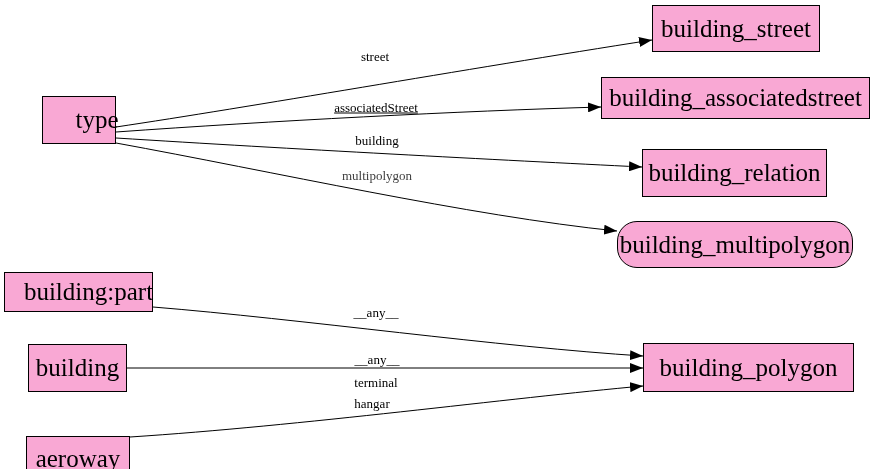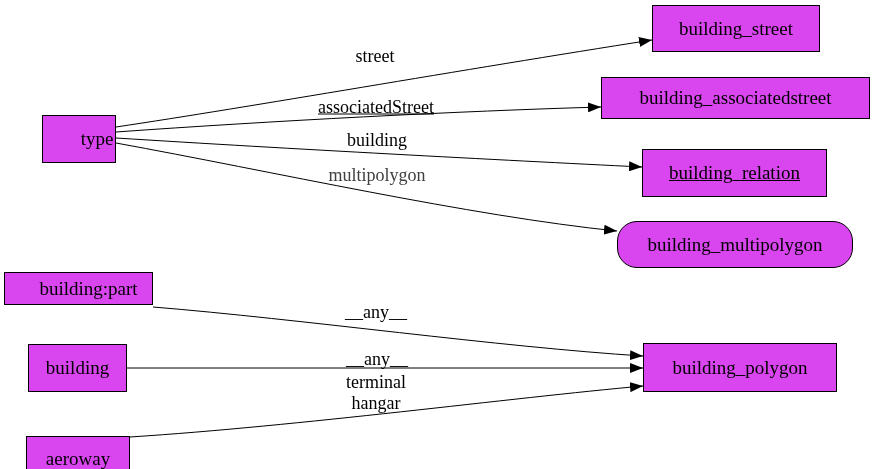--- a/index.html
+++ b/index.html
@@ -19,36 +19,36 @@
     position: absolute;
     left: 0;
     top: 0;
     width: 875px;
     height: 469px;
   }
   .node {
     position: absolute;
     box-sizing: border-box;
     border: 1px solid #000000;
-    background: #d946ef;
+    background: #f9a8d4;
     display: flex;
     align-items: center;
     justify-content: center;
-    font-size: 19px;
+    font-size: 25px;
     color: #000000;
     white-space: nowrap;
   }
   .edge-label {
     position: absolute;
     transform: translate(-50%, -50%);
-    font-size: 18px;
+    font-size: 13px;
     line-height: 21px;
     color: #000000;
     white-space: pre-line;
-    text-align: center;
+    text-align: left;
   }
 </style>
 </head>
 <body>
 
 <div class="canvas">
   <svg class="edge-layer" id="edge-layer" width="875" height="469" viewBox="0 0 875 469" xmlns="http://www.w3.org/2000/svg">
     <defs>
       <marker id="arrowhead" viewBox="0 0 13 10" refX="13" refY="5" markerWidth="13" markerHeight="10" orient="auto">
         <path d="M0,0 L13,5 L0,10 z" fill="#000000"></path>
@@ -58,29 +58,29 @@
         <path d="M116,127 C250,107 460,70 652,40" fill="none" stroke="#000000" stroke-width="1" marker-end="url(#arrowhead)"></path>
         <path d="M116,132 C270,121 460,111 601,107" fill="none" stroke="#000000" stroke-width="1" marker-end="url(#arrowhead)"></path>
         <path d="M116,138 C290,149 500,160 642,167" fill="none" stroke="#000000" stroke-width="1" marker-end="url(#arrowhead)"></path>
         <path d="M116,143 C270,171 470,216 617,231" fill="none" stroke="#000000" stroke-width="1" marker-end="url(#arrowhead)"></path>
         <path d="M153,307 C300,319 500,347 643,356" fill="none" stroke="#000000" stroke-width="1" marker-end="url(#arrowhead)"></path>
         <path d="M127,368 L643,368" fill="none" stroke="#000000" stroke-width="1" marker-end="url(#arrowhead)"></path>
         <path d="M130,437 C300,426 510,398 643,386" fill="none" stroke="#000000" stroke-width="1" marker-end="url(#arrowhead)"></path>
       </g>
   </svg>
   <div id="node-layer">
-      <div class="node" style="left: 42px; top: 115px; width: 74px; height: 48px; border-color: rgb(0, 0, 0); color: rgb(0, 0, 0); padding-left: 36px;">type</div>
+      <div class="node" style="left: 42px; top: 96px; width: 74px; height: 48px; border-color: rgb(0, 0, 0); color: rgb(0, 0, 0); padding-left: 36px;">type</div>
       <div class="node" style="left: 652px; top: 5px; width: 168px; height: 47px; border-color: rgb(0, 0, 0); color: rgb(0, 0, 0);">building_street</div>
       <div class="node" style="left: 601px; top: 77px; width: 269px; height: 42px; border-color: rgb(0, 0, 0); color: rgb(0, 0, 0);">building_associatedstreet</div>
-      <div class="node" style="left: 642px; top: 149px; width: 185px; height: 48px; border-color: rgb(0, 0, 0); color: rgb(0, 0, 0); text-decoration: underline;">building_relation</div>
+      <div class="node" style="left: 642px; top: 149px; width: 185px; height: 48px; border-color: rgb(0, 0, 0); color: rgb(0, 0, 0);">building_relation</div>
       <div class="node" style="left: 617px; top: 221px; width: 236px; height: 47px; border-color: rgb(0, 0, 0); color: rgb(0, 0, 0); border-radius: 20px;">building_multipolygon</div>
-      <div class="node" style="left: 4px; top: 272px; width: 149px; height: 33px; border-color: rgb(0, 0, 0); color: rgb(0, 0, 0); padding-left: 20px;">building:part</div>
+      <div class="node" style="left: 4px; top: 272px; width: 149px; height: 40px; border-color: rgb(0, 0, 0); color: rgb(0, 0, 0); padding-left: 20px;">building:part</div>
       <div class="node" style="left: 28px; top: 344px; width: 99px; height: 48px; border-color: rgb(0, 0, 0); color: rgb(0, 0, 0);">building</div>
       <div class="node" style="left: 26px; top: 416px; width: 104px; height: 46px; border-color: rgb(0, 0, 0); color: rgb(0, 0, 0); margin-top: 20px;">aeroway</div>
-      <div class="node" style="left: 643px; top: 343px; width: 194px; height: 49px; border-color: rgb(0, 0, 0); color: rgb(0, 0, 0);">building_polygon</div>
+      <div class="node" style="left: 643px; top: 343px; width: 211px; height: 49px; border-color: rgb(0, 0, 0); color: rgb(0, 0, 0);">building_polygon</div>
     </div>
   <div id="label-layer">
       <div class="edge-label" style="left: 375px; top: 56px; color: rgb(0, 0, 0);">street</div>
       <div class="edge-label" style="left: 376px; top: 107px; color: rgb(0, 0, 0); text-decoration: underline;">associatedStreet</div>
       <div class="edge-label" style="left: 377px; top: 140px; color: rgb(0, 0, 0);">building</div>
       <div class="edge-label" style="left: 377px; top: 175px; color: #404040;">multipolygon</div>
       <div class="edge-label" style="left: 376px; top: 312px; color: rgb(0, 0, 0);">__any__</div>
       <div class="edge-label" style="left: 377px; top: 359px; color: rgb(0, 0, 0);">__any__</div>
       <div class="edge-label" style="left: 376px; top: 393px; color: rgb(0, 0, 0);">terminal
 hangar</div>

